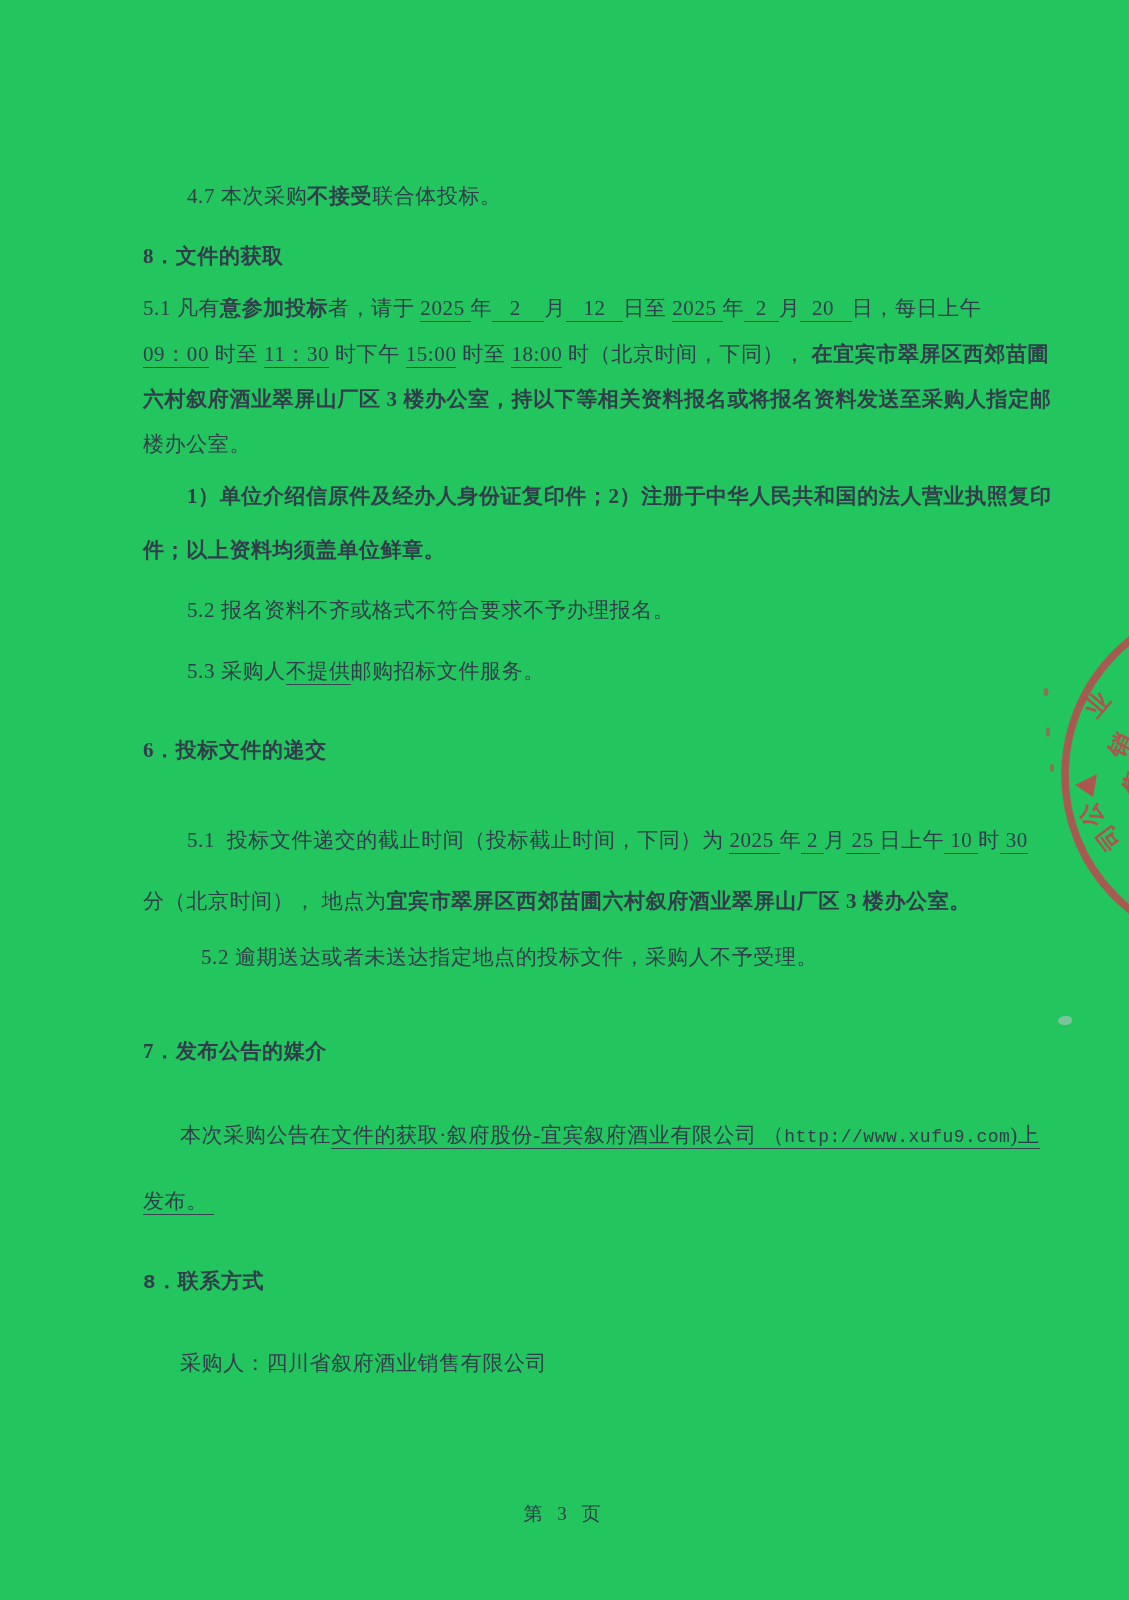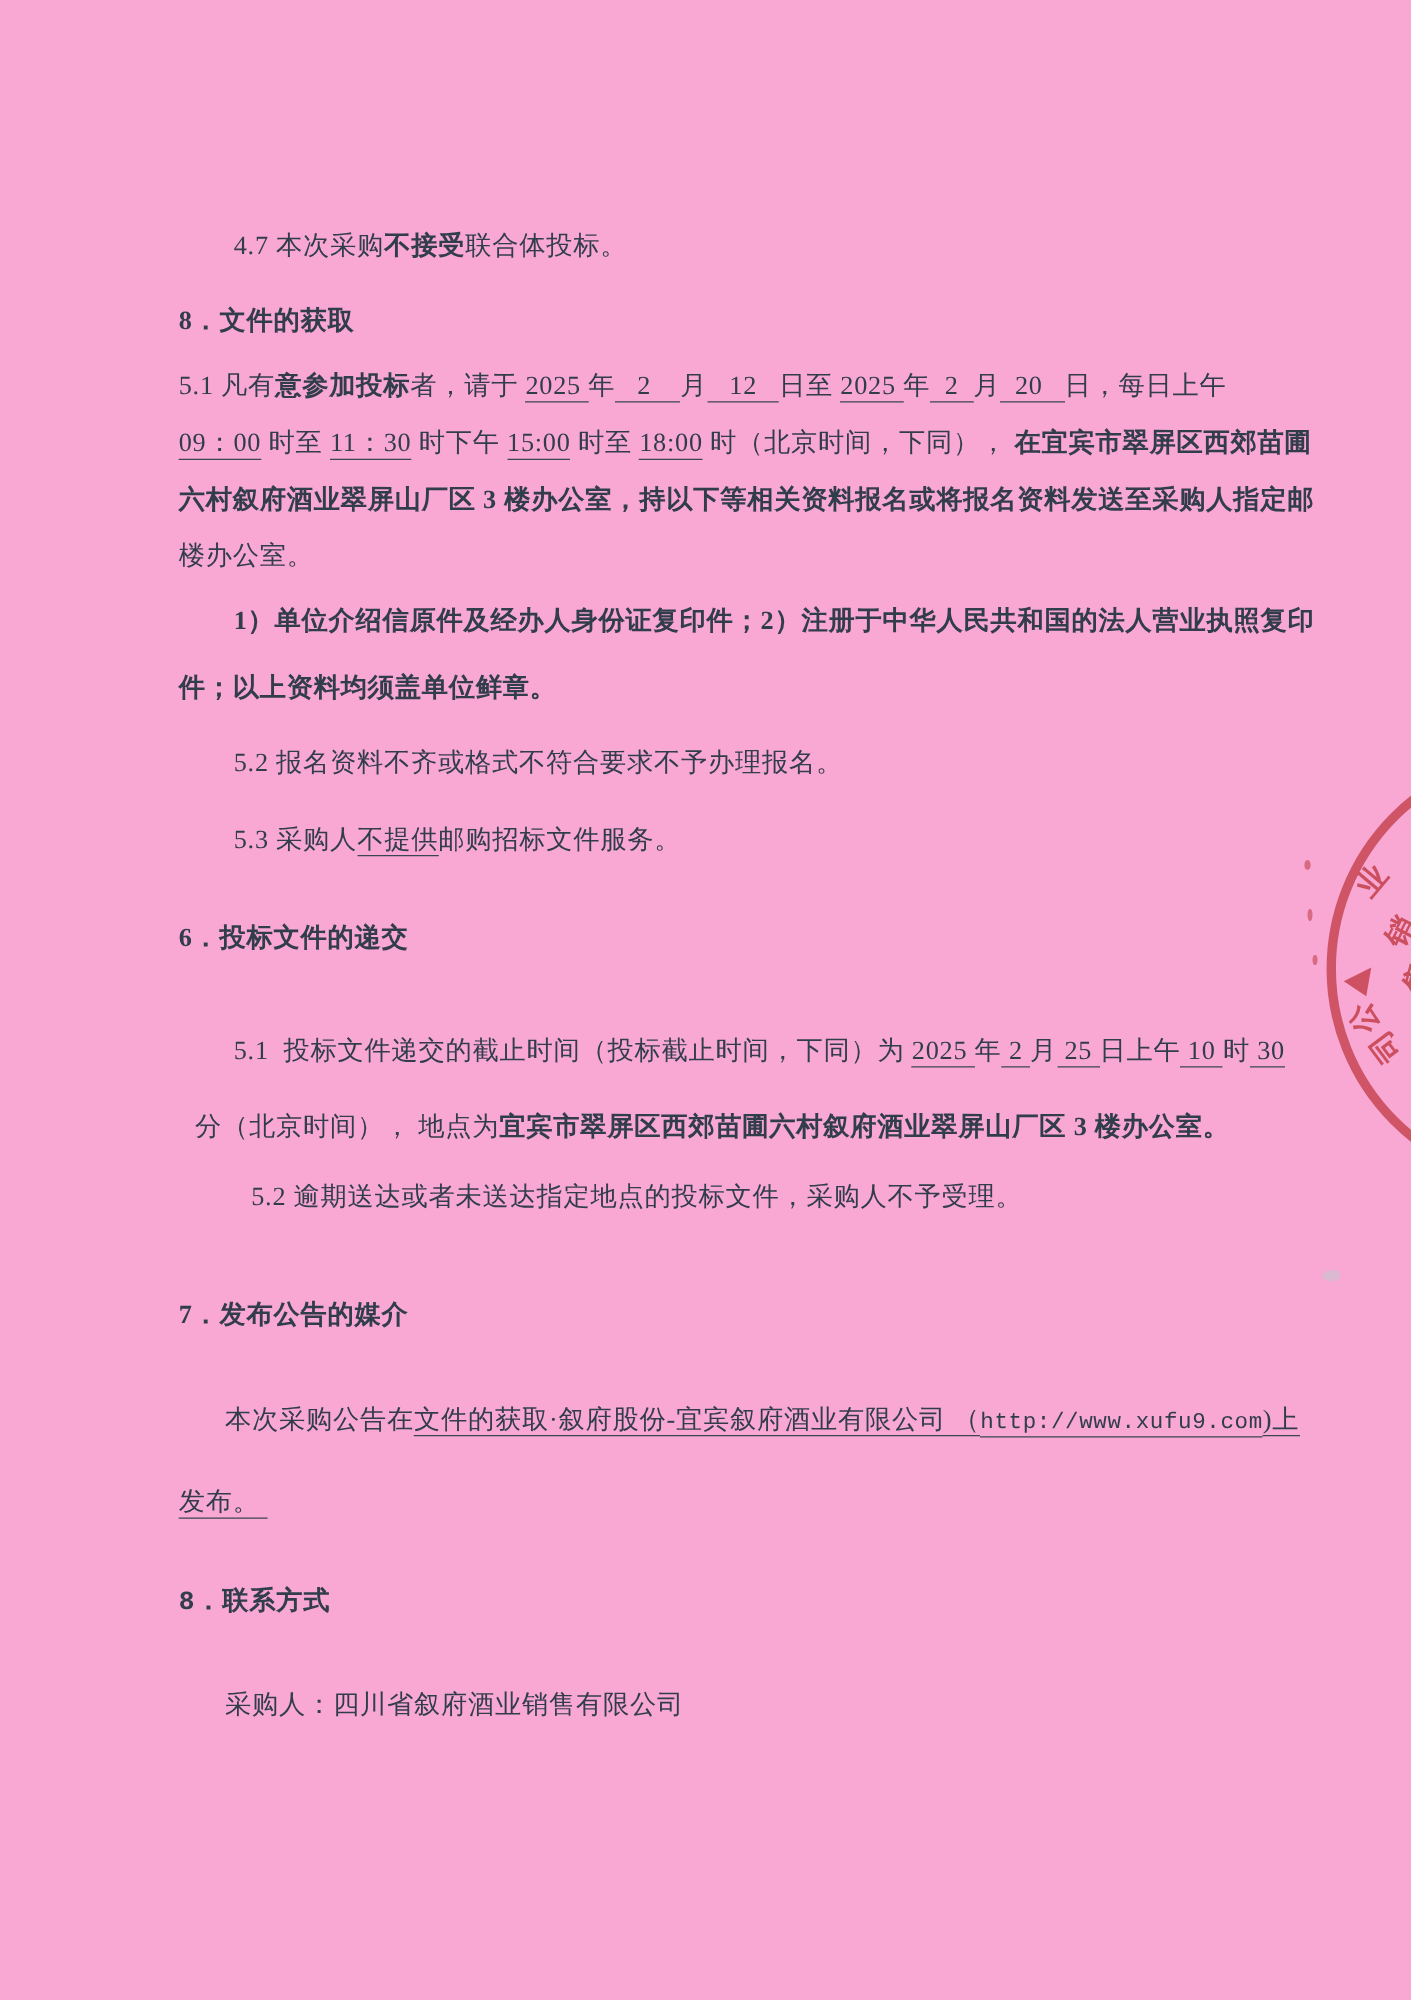--- a/index.html
+++ b/index.html
@@ -1,20 +1,20 @@
 <!DOCTYPE html>
 <html><head>
 <meta charset="utf-8">
 <style>
   html,body{margin:0;padding:0;background:#e8e8e8;}
   .page{
     position:relative;
     width:1129px;height:1600px;
     margin:0 auto;
-    background:#f9a8d4;
+    background:#22c55e;
     overflow:hidden;
     font-family:"Liberation Serif","DejaVu Serif",serif;
     color:#323d4c;
   }
   .line{
     position:absolute;
     font-size:21px;
     line-height:1.25;
     letter-spacing:0.6px;
     white-space:pre;
@@ -50,29 +50,30 @@
       <div class="line" style="top: 295px; left: 143px;"><span class="">5.1 凡有</span><span class="b ">意参加投标</span><span class="">者，请于 </span><span class="u ">2025 </span><span class="">年</span><span class="u ">   2    </span><span class="">月</span><span class="u ">   12   </span><span class="">日至 </span><span class="u ">2025 </span><span class="">年</span><span class="u ">  2  </span><span class="">月</span><span class="u ">  20   </span><span class="">日，每日上午</span></div>
       <div class="line" style="top: 341px; left: 143px;"><span class="u ">09：00</span><span class=""> 时至 </span><span class="u ">11：30</span><span class=""> 时下午 </span><span class="u ">15:00</span><span class=""> 时至 </span><span class="u ">18:00</span><span class=""> 时（北京时间，下同）， </span><span class="b ">在宜宾市翠屏区西郊苗圃</span></div>
       <div class="line" style="top: 386px; left: 143px;"><span class="b ">六村叙府酒业翠屏山厂区 3 楼办公室，</span><span class="b ">持以下等相关资料报名或将报名资料发送至采购人指定邮</span></div>
       <div class="line" style="top: 431px; left: 143px;"><span class="">楼办公室。</span></div>
       <div class="line" style="top: 483px; left: 187px;"><span class="b ">1）单位介绍信原件及经办人身份证复印件；2）注册于中华人民共和国的法人营业执照复印</span></div>
       <div class="line" style="top: 537px; left: 143px;"><span class="b ">件；以上资料均须盖单位鲜章。</span></div>
       <div class="line" style="top: 597px; left: 187px;"><span class="">5.2 报名资料不齐或格式不符合要求不予办理报名。</span></div>
       <div class="line" style="top: 658px; left: 187px;"><span class="">5.3 采购人</span><span class="u ">不提供</span><span class="">邮购招标文件服务。</span></div>
       <div class="line" style="top: 737px; left: 143px;"><span class="b ">6．投标文件的递交</span></div>
       <div class="line" style="top: 827px; left: 187px;"><span class="">5.1  投标文件递交的截止时间（投标截止时间，下同）为 </span><span class="u ">2025 </span><span class="">年</span><span class="u "> 2 </span><span class="">月</span><span class="u "> 25 </span><span class="">日上午</span><span class="u "> 10 </span><span class="">时</span><span class="u "> 30</span></div>
-      <div class="line" style="top: 888px; left: 143px; margin-left: 13px;"><span class="">分（北京时间）， 地点为</span><span class="b ">宜宾市翠屏区西郊苗圃六村叙府酒业翠屏山厂区 3 楼办公室。</span></div>
+      <div class="line" style="top: 888px; left: 143px;"><span class="">分（北京时间）， 地点为</span><span class="b ">宜宾市翠屏区西郊苗圃六村叙府酒业翠屏山厂区 3 楼办公室。</span></div>
       <div class="line" style="top: 944px; left: 201px;"><span class="">5.2 逾期送达或者未送达指定地点的投标文件，采购人不予受理。</span></div>
       <div class="line" style="top: 1038px; left: 143px;"><span class="b ">7．发布公告的媒介</span></div>
       <div class="line" style="top: 1122px; left: 180px;"><span class="">本次采购公告在</span><span class="u ">文件的获取·叙府股份-宜宾叙府酒业有限公司 （</span><span class="u m">http://www.xufu9.com</span><span class="u ">)上</span></div>
       <div class="line" style="top: 1188px; left: 143px;"><span class="u ">发布。 </span></div>
       <div class="line" style="top: 1270px; left: 143px; font-family: Liberation Mono, monospace;"><span class="b ">8．联系方式</span></div>
       <div class="line" style="top: 1350px; left: 180px;"><span class="">采购人：四川省叙府酒业销售有限公司</span></div>
     </div>
 
+  <div class="line center" style="top:1502px">第 3 页</div>
 
   <svg class="stamp" viewBox="0 0 92 285" xmlns="http://www.w3.org/2000/svg">
     <g stroke="#c5424e" fill="none" opacity="0.82">
       <circle cx="200" cy="140" r="172" stroke-width="7.5"></circle>
     </g>
     <g fill="#c5424e" opacity="0.88" font-family="Liberation Serif, DejaVu Serif, serif" font-size="24" font-weight="700">
       <text x="47" y="82" transform="rotate(-50 55 70)">业</text>
       <text x="70" y="124" transform="rotate(-63 78 112)">销</text>
       <text x="84" y="162" transform="rotate(-75 92 150)">售</text>
       <text x="44" y="197" transform="rotate(-115 52 185)">公</text>

